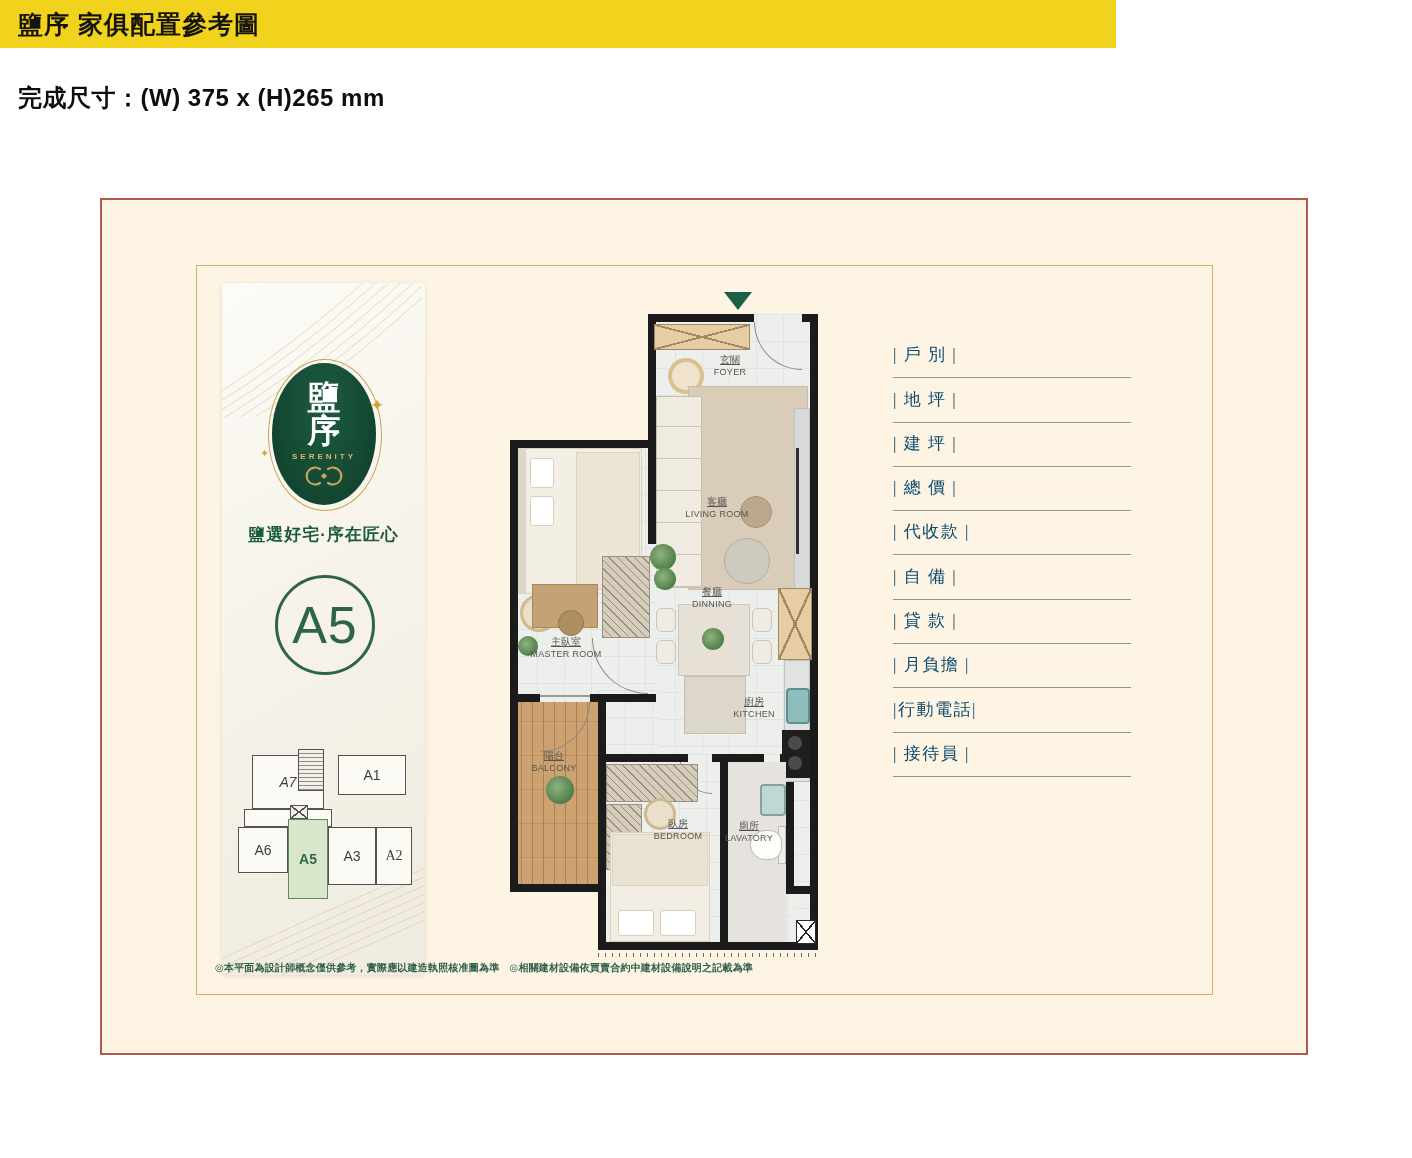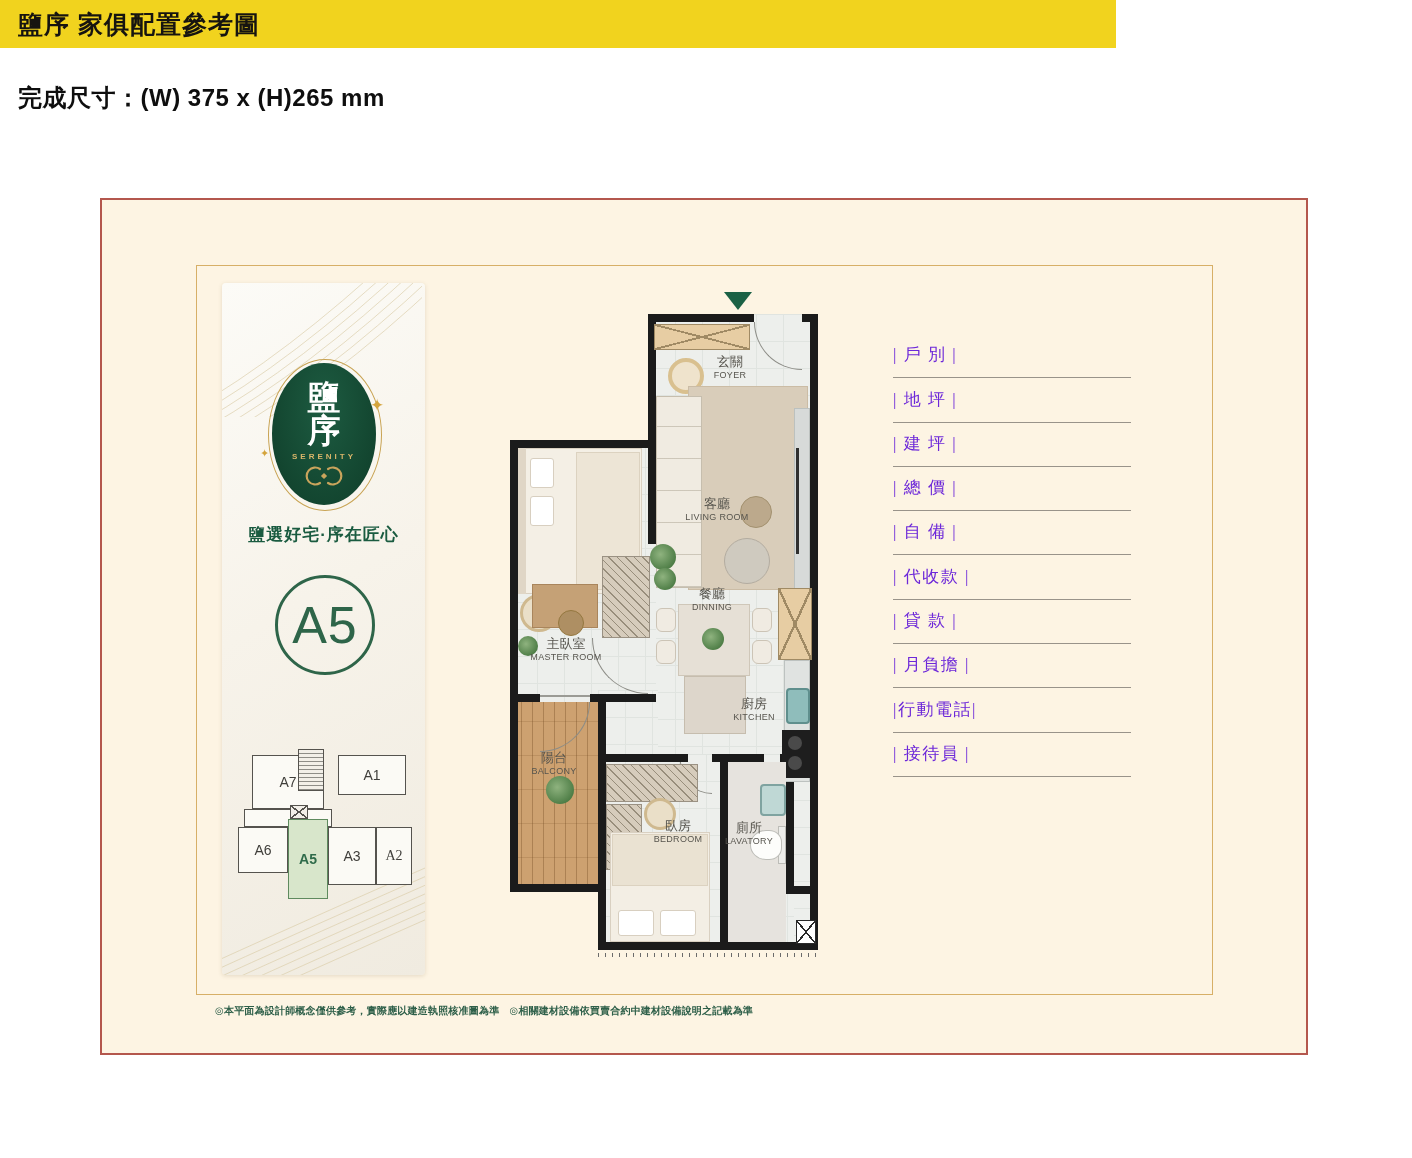--- a/index.html
+++ b/index.html
@@ -61,32 +61,32 @@
   .circle{border-radius:50%;}
   .hatch{background:#D6CCBC;border:1px solid #9A9183;
          background-image:repeating-linear-gradient(45deg,rgba(90,80,60,.5) 0 1px,transparent 1px 6px);}
   .xbox{background:#E7CDA3;border:1px solid #A08A64;
         background-image:linear-gradient(to top right,transparent 48%,#A08A64 48%,#A08A64 52%,transparent 52%),
                          linear-gradient(to bottom right,transparent 48%,#A08A64 48%,#A08A64 52%,transparent 52%);}
   .shaftx{background:#FFFFFF;border:1.5px solid #2A2A2A;
         background-image:linear-gradient(to top right,transparent 47%,#2A2A2A 47%,#2A2A2A 53%,transparent 53%),
                          linear-gradient(to bottom right,transparent 47%,#2A2A2A 47%,#2A2A2A 53%,transparent 53%);}
   .rlabel{position:absolute;width:90px;text-align:center;color:#57554E;line-height:1.25;}
-  .rlabel .zh{display:block;font-size:13px;}
+  .rlabel .zh{display:block;font-size:10px;text-decoration:underline;}
   .rlabel .en{display:block;font-size:9px;letter-spacing:.3px;}
   #arrow{left:222px;top:0;width:0;height:0;border-left:14px solid transparent;border-right:14px solid transparent;border-top:18px solid #1B6145;}
   .plant{background:radial-gradient(circle at 40% 40%,#8FB37F,#507F48 70%,#3E6B38);}
 
   
   #fields{left:893px;top:334px;width:238px;}
   .frow{height:43.3px;border-bottom:1px solid #99938A;display:flex;align-items:flex-end;}
-  .frow span{font-family:"Liberation Serif","DejaVu Serif",serif;font-size:17px;font-weight:500;color:#6d28d9;
+  .frow span{font-family:"Liberation Serif","DejaVu Serif",serif;font-size:17px;font-weight:500;color:#0c4a6e;
              letter-spacing:1.5px;padding-bottom:11px;}
 
-  #note{left:215px;top:1004px;width:760px;font-size:10px;font-weight:700;color:#2E5F49;letter-spacing:.2px;}
+  #note{left:215px;top:961px;width:760px;font-size:10px;font-weight:700;color:#2E5F49;letter-spacing:.2px;}
 </style>
 </head>
 <body>
 
 <div id="page">
 
   <div class="abs" id="banner">
     <div class="t">鹽序 家俱配置參考圖</div>
   </div>
   <div class="abs" id="subtitle">完成尺寸：(W) 375 x (H)265 mm</div>
@@ -133,21 +133,21 @@
         <rect x="20.8" y="9.8" width="4.4" height="4.4" fill="#C9A45C" transform="rotate(45 23 12)"></rect>
       </svg>
     </div>
     <div class="abs sparkle" style="left:148px;top:112px;font-size:17px;">✦</div>
     <div class="abs sparkle" style="left:38px;top:164px;font-size:11px;">✦</div>
 
     <div class="abs" id="tagline">鹽選好宅·序在匠心</div>
     <div class="abs" id="a5ring">A5</div>
 
     <div class="abs" id="keyplan">
-      <div class="kp" style="left:14px;top:12px;width:72px;height:54px;">
+      <div class="kp" style="left:14px;top:12px;width:72px;height:54px;font-style:italic;">
           <span>A7</span>
         </div>
       <div class="kp-hatch" style="left:60px;top:6px;width:26px;height:42px;"></div>
       <div class="kp" style="left:100px;top:12px;width:68px;height:40px;">
           <span>A1</span>
         </div>
       <div class="kp" style="left:6px;top:66px;width:88px;height:18px;"></div>
       <div class="kp" style="left:0px;top:84px;width:50px;height:46px;">
           <span>A6</span>
         </div>
@@ -298,26 +298,26 @@
     <div class="frow">
         <span>| 地 坪 |</span>
       </div>
     <div class="frow">
         <span>| 建 坪 |</span>
       </div>
     <div class="frow">
         <span>| 總 價 |</span>
       </div>
     <div class="frow">
+        <span>| 代收款 |</span>
+      </div>
+    <div class="frow">
         <span>| 自 備 |</span>
       </div>
     <div class="frow">
-        <span>| 代收款 |</span>
-      </div>
-    <div class="frow">
         <span>| 貸 款 |</span>
       </div>
     <div class="frow">
         <span>| 月負擔 |</span>
       </div>
     <div class="frow">
         <span>|行動電話|</span>
       </div>
     <div class="frow">
         <span>| 接待員 |</span>

